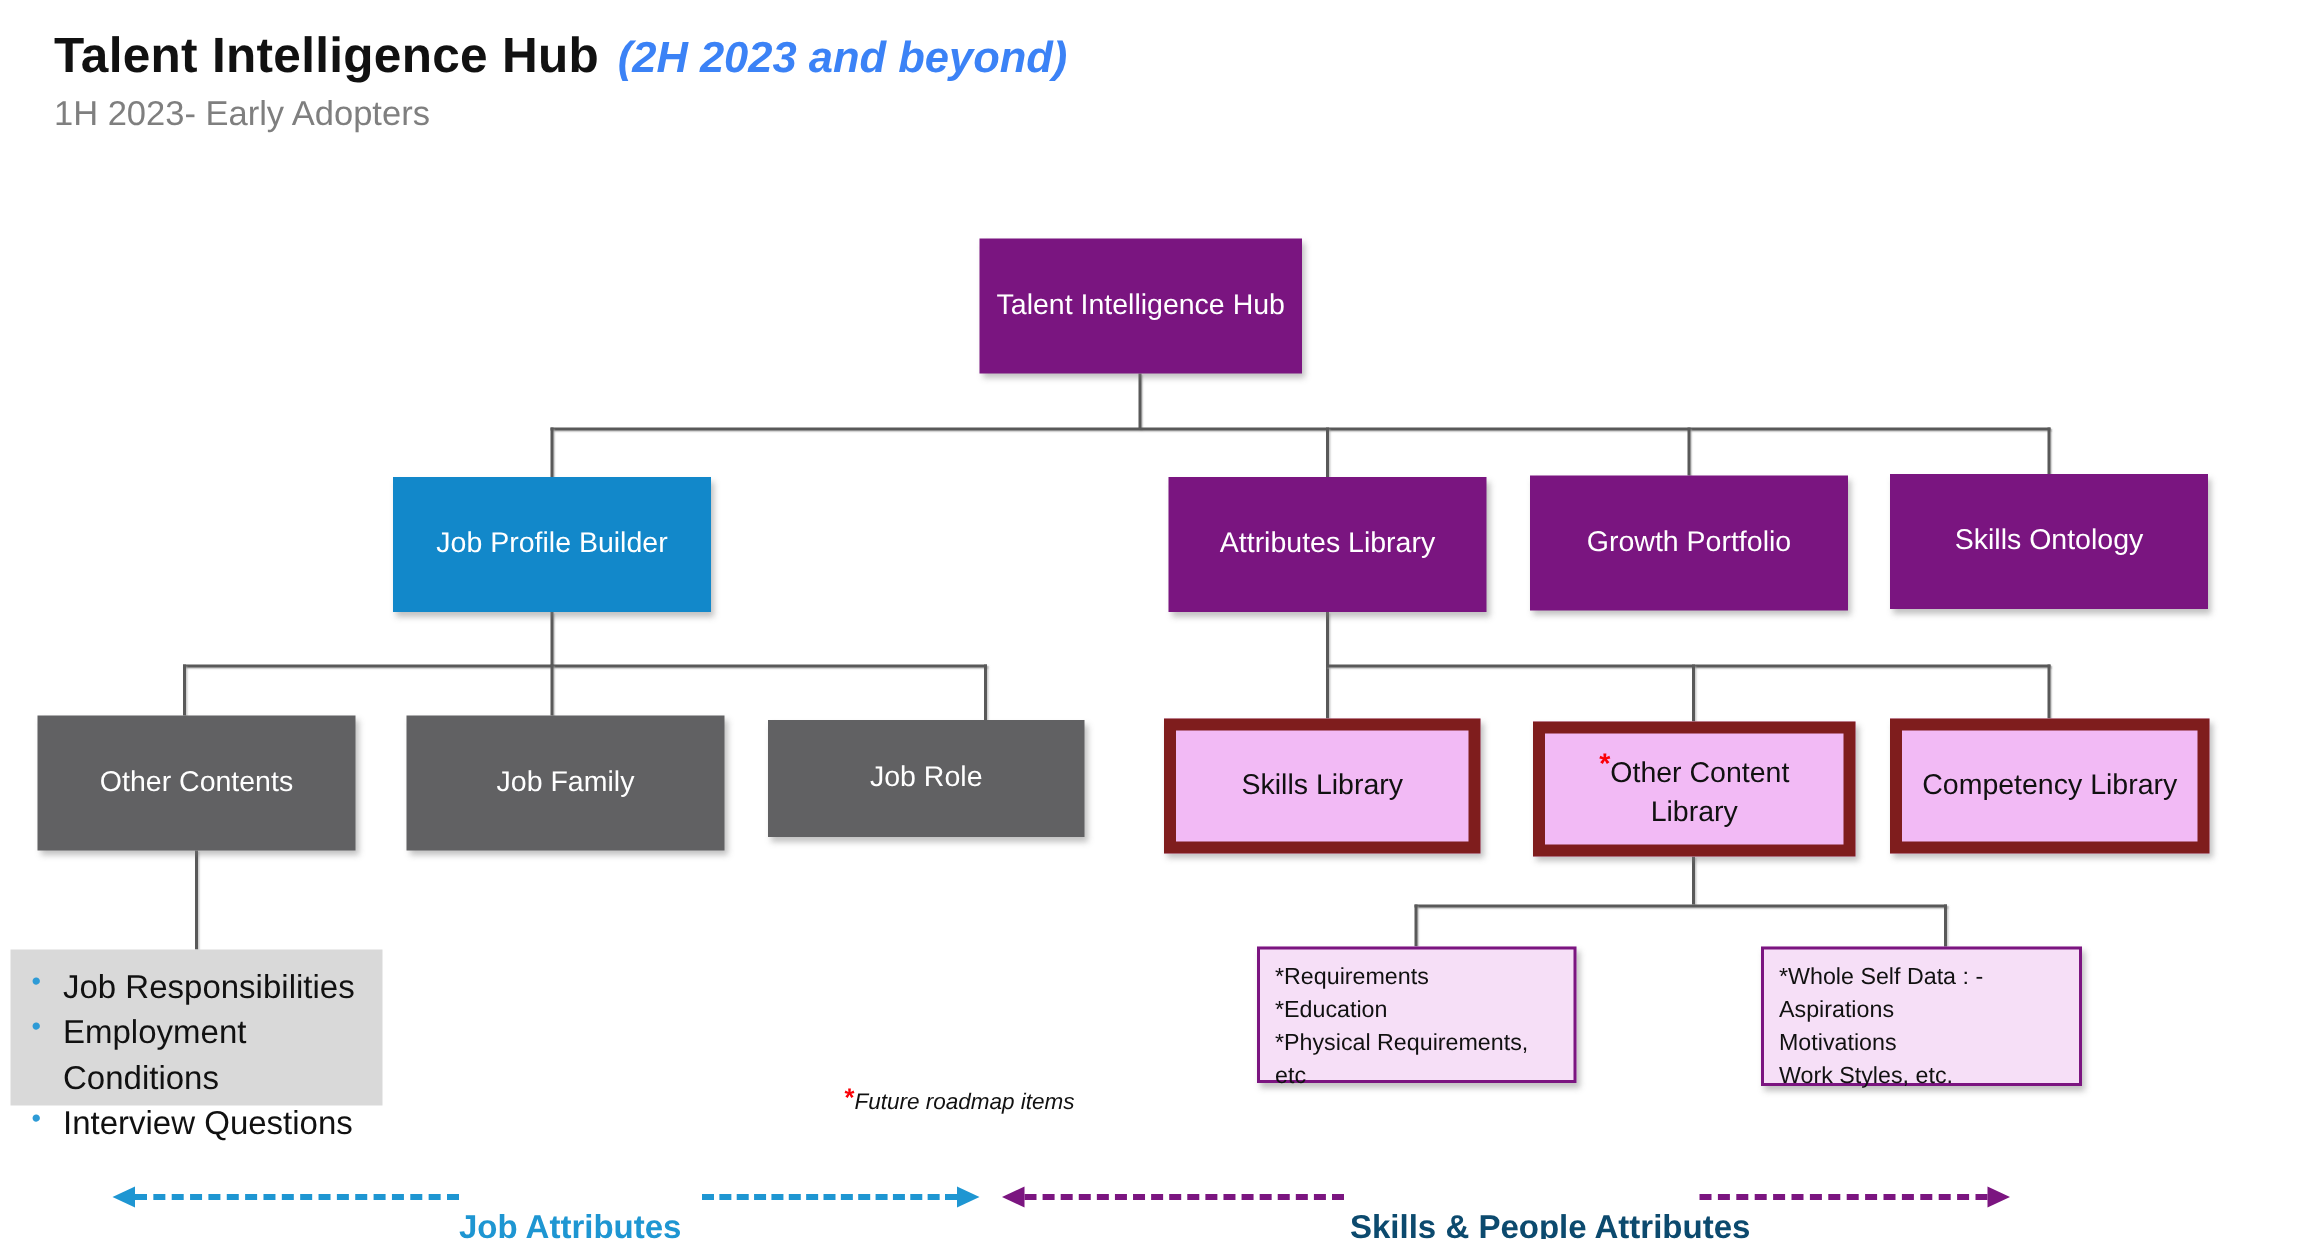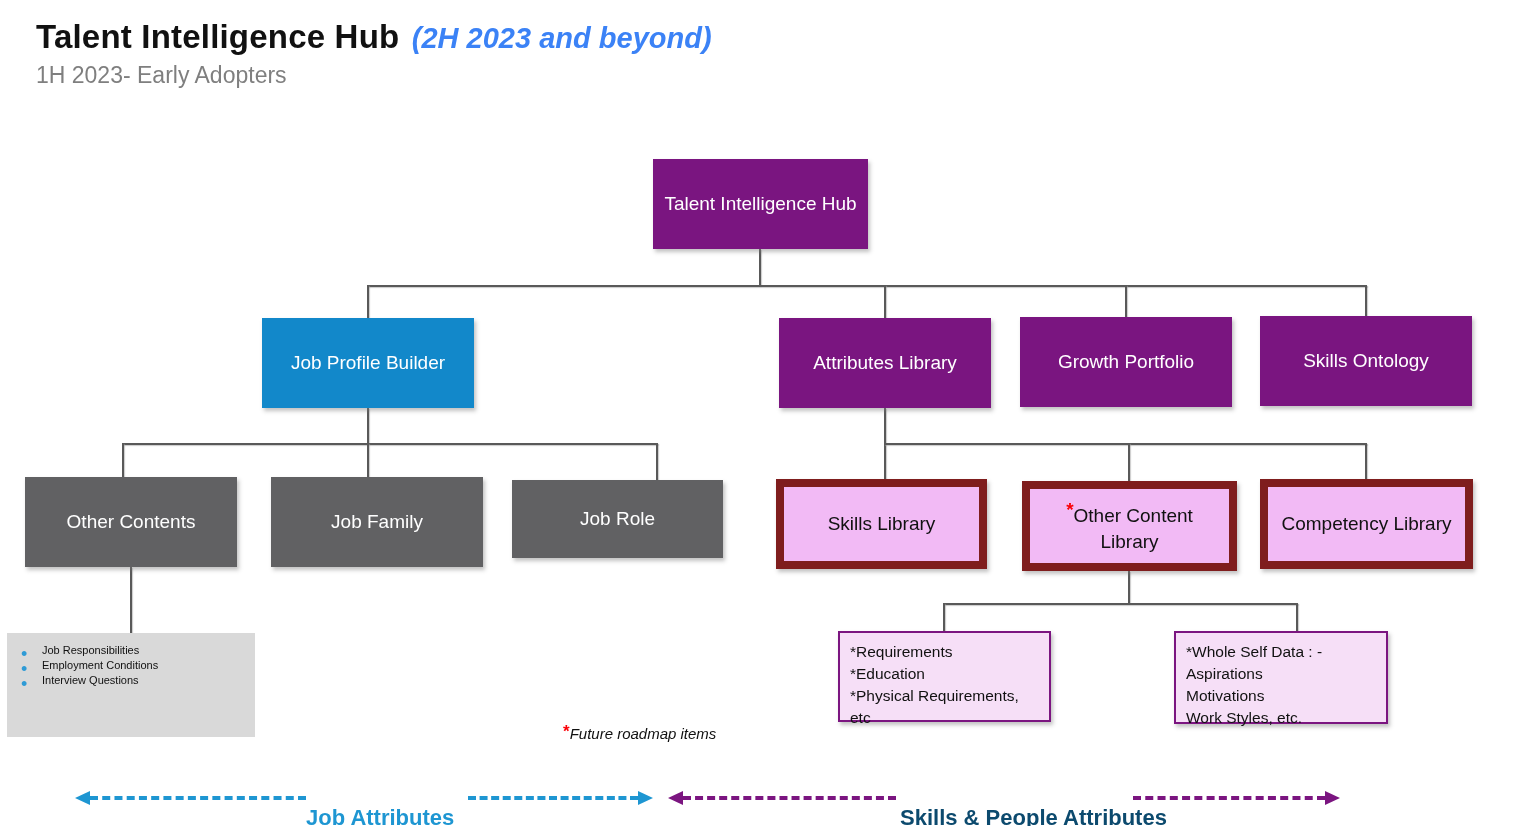--- a/index.html
+++ b/index.html
@@ -29,21 +29,21 @@
     background:#F6DFF7; color:#111111; border:2px solid #7B1580;
     justify-content:flex-start; align-items:flex-start; text-align:left;
     font-size:15.5px; line-height:1.42; padding:8px 10px;
   }
   .sup-ast { color:#FB0007; font-weight:bold; vertical-align:6px; font-size:19px; }
   
   .conn { position:absolute; background:#595959; box-shadow:1px 1px 1px rgba(160,160,160,0.55); }
   
   .bullets {
     position:absolute; left:7px; top:633px; width:248px; height:104px;
-    background:#D9D9D9; padding:10px 6px 6px 10px; font-size:11px; color:#111111;
+    background:#D9D9D9; padding:10px 6px 6px 10px; font-size:22px; color:#111111;
   }
   .bullets ul { list-style:none; }
   .bullets li { padding-left:25px; position:relative; line-height:1.38; }
   .bullets li::before {
     content:"•"; position:absolute; left:4px; top:-1px; color:#2E9BD6; font-size:18px;
   }
   
   .footnote { position:absolute; left:563px; top:722px; font-size:15px; color:#111111; }
   .footnote .ast { color:#FB0007; font-weight:bold; font-size:17px; vertical-align:2px; font-style:normal; }
   .footnote .txt { font-style:italic; }

